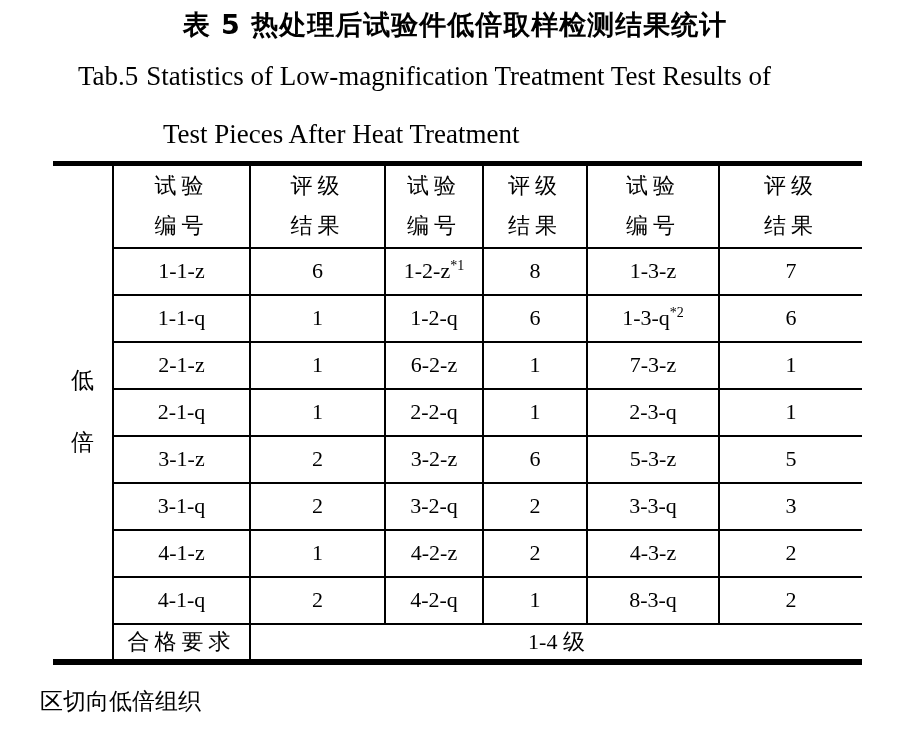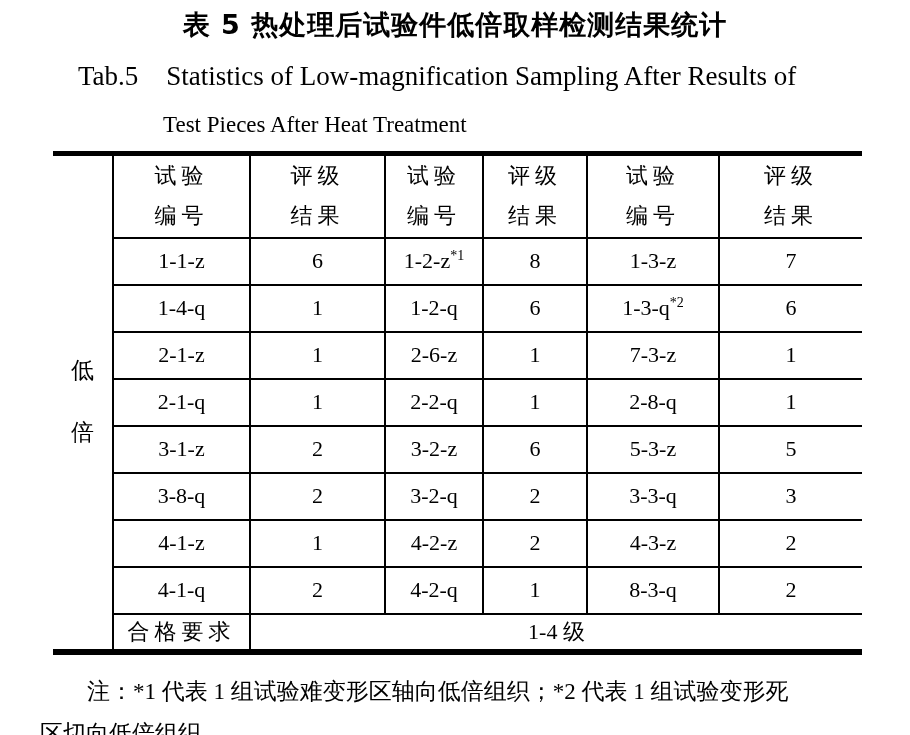--- a/index.html
+++ b/index.html
@@ -24,24 +24,24 @@
     font-size: 27px;
     line-height: 38px;
     letter-spacing: 1px;
   }
   .en-line1 {
     margin: 16px 0 0 78px;
     font-size: 27px;
     line-height: 33px;
     white-space: nowrap;
   }
-  .en-prefix { margin-right: 28px; }
+  .en-prefix { margin-right: 8px; }
   .en-line2 {
-    margin: 15px 0 0 163px;
-    font-size: 23px;
+    margin: 25px 0 0 163px;
+    font-size: 27px;
     line-height: 33px;
     white-space: nowrap;
   }
   table.results {
     margin: 10px 0 0 53px;
     width: 809px;
     border-collapse: collapse;
     table-layout: fixed;
     border-top: 5px solid #000;
     border-bottom: 6px solid #000;
@@ -81,21 +81,21 @@
   .note-line1 { padding-left: 47px; }
 </style>
 </head>
 <body>
 
 <div class="page">
 
   <div class="title-zh">表 5 热处理后试验件低倍取样检测结果统计</div>
 
   <div class="en-line1">
-    <span class="en-prefix">Tab.5</span><span>Statistics of Low-magnification Sampling After Results of</span>
+    <span class="en-prefix">Tab.5</span><span>Statistics of Low-magnification Treatment Test Results of</span>
   </div>
   <div class="en-line2">Test Pieces After Heat Treatment</div>
 
   <table class="results">
     <colgroup id="cols">
         <col style="width: 60px;">
         <col style="width: 137px;">
         <col style="width: 135px;">
         <col style="width: 98px;">
         <col style="width: 104px;">
@@ -135,53 +135,53 @@
         </tr>
         <tr class="data-row">
           <td>1-1-z</td>
           <td>6</td>
           <td>1-2-z<sup class="marker">*1</sup></td>
           <td>8</td>
           <td>1-3-z</td>
           <td>7</td>
         </tr>
         <tr class="data-row">
-          <td>1-4-q</td>
+          <td>1-1-q</td>
           <td>1</td>
           <td>1-2-q</td>
           <td>6</td>
           <td>1-3-q<sup class="marker">*2</sup></td>
           <td>6</td>
         </tr>
         <tr class="data-row">
           <td>2-1-z</td>
           <td>1</td>
-          <td>2-6-z</td>
+          <td>6-2-z</td>
           <td>1</td>
           <td>7-3-z</td>
           <td>1</td>
         </tr>
         <tr class="data-row">
           <td>2-1-q</td>
           <td>1</td>
           <td>2-2-q</td>
           <td>1</td>
-          <td>2-8-q</td>
+          <td>2-3-q</td>
           <td>1</td>
         </tr>
         <tr class="data-row">
           <td>3-1-z</td>
           <td>2</td>
           <td>3-2-z</td>
           <td>6</td>
           <td>5-3-z</td>
           <td>5</td>
         </tr>
         <tr class="data-row">
-          <td>3-8-q</td>
+          <td>3-1-q</td>
           <td>2</td>
           <td>3-2-q</td>
           <td>2</td>
           <td>3-3-q</td>
           <td>3</td>
         </tr>
         <tr class="data-row">
           <td>4-1-z</td>
           <td>1</td>
           <td>4-2-z</td>
@@ -198,17 +198,16 @@
           <td>2</td>
         </tr>
         <tr class="pass-row">
           <td><span class="pass-label">合格要求</span></td>
           <td class="pass-value" colspan="5">1-4 级</td>
         </tr>
       </tbody>
   </table>
 
   <div class="note">
-    <div class="note-line1">注：*1 代表 1 组试验难变形区轴向低倍组织；*2 代表 1 组试验变形死</div>
     <div class="note-line2">区切向低倍组织</div>
   </div>
 
 </div>
 
 </body></html>

